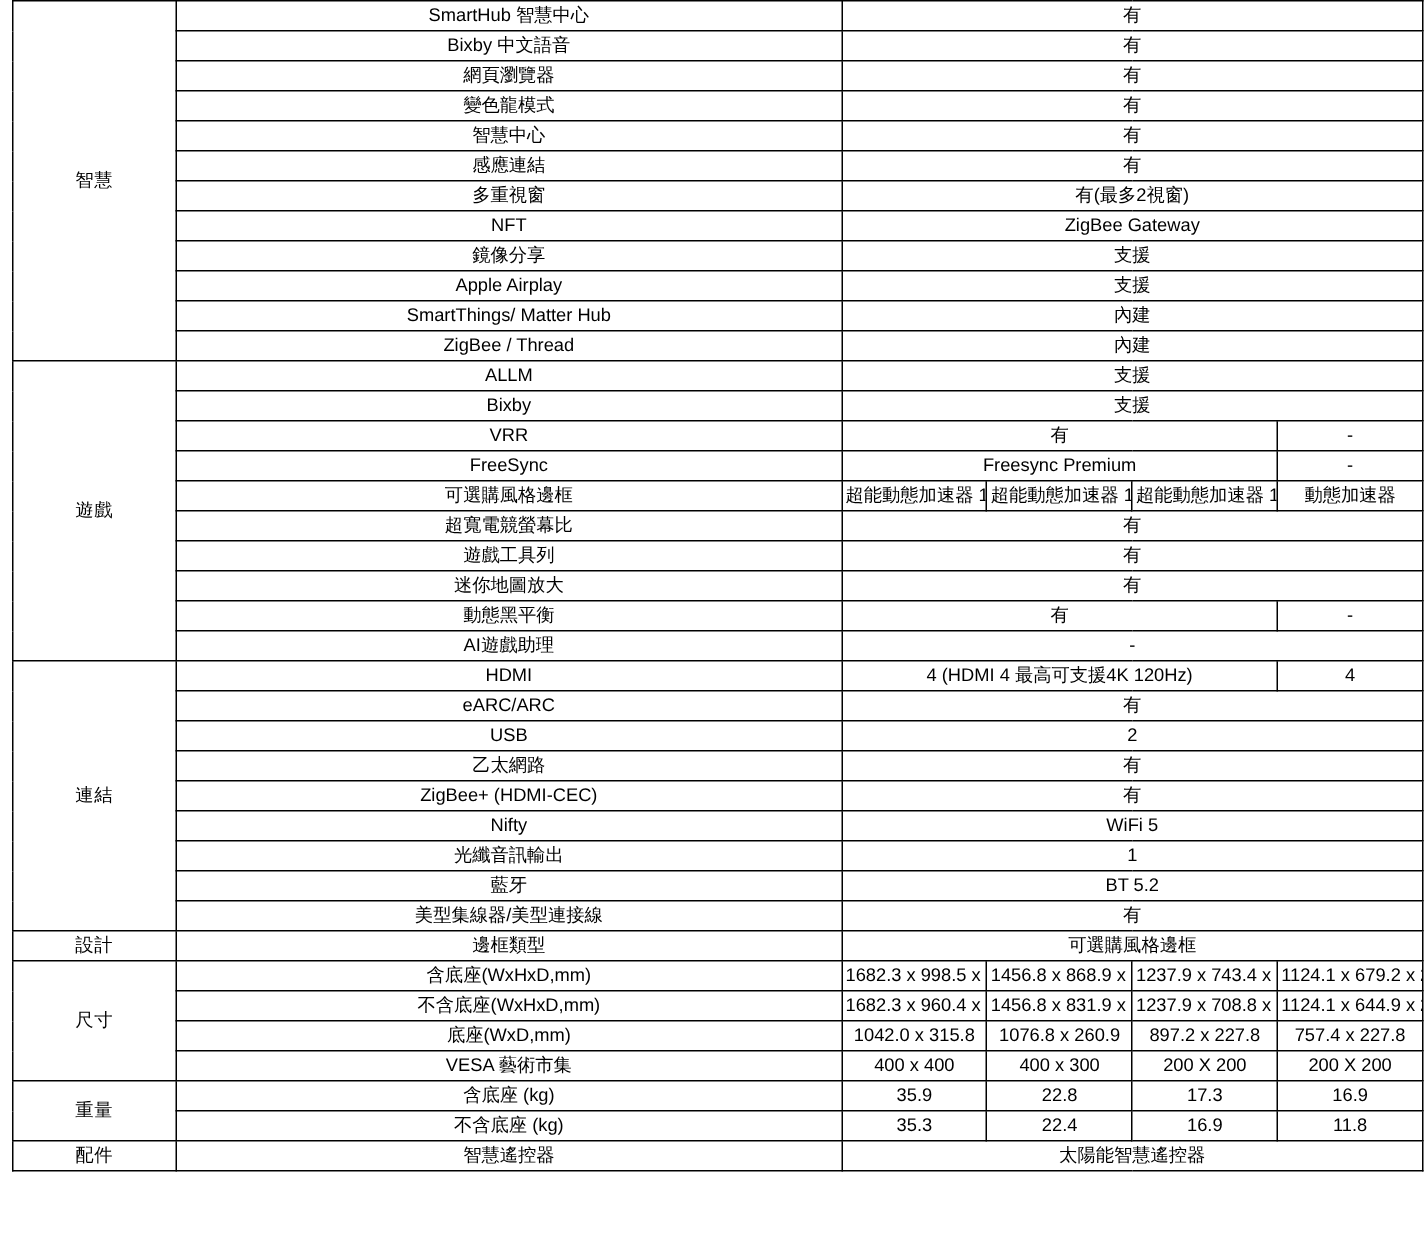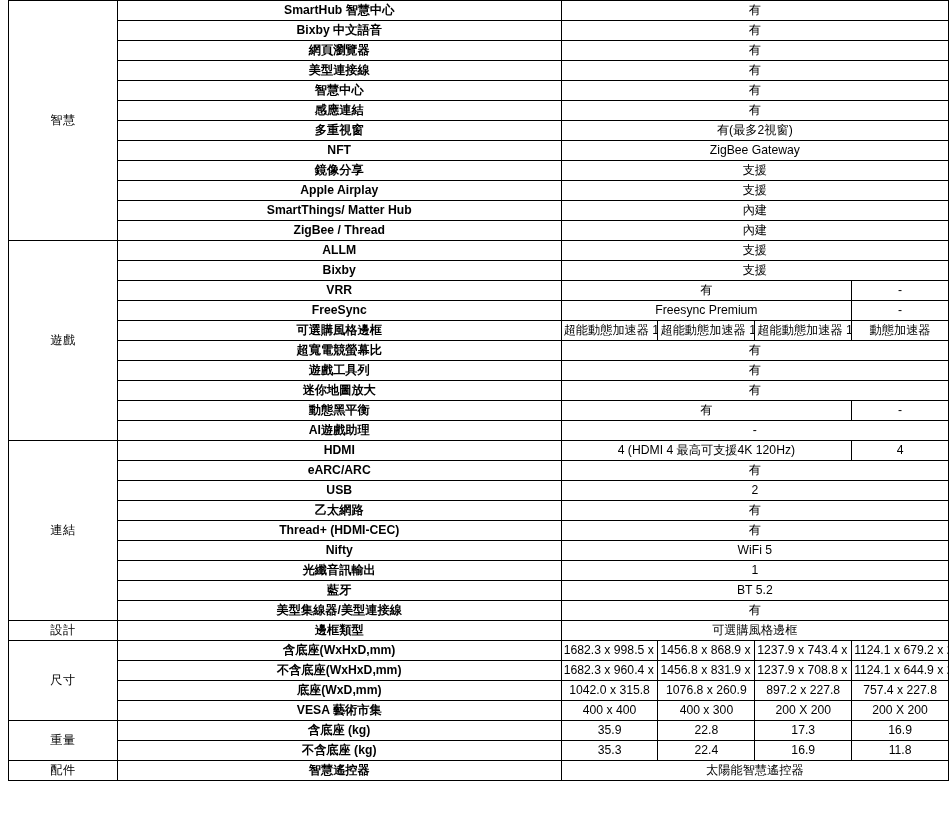--- a/index.html
+++ b/index.html
@@ -39,21 +39,20 @@
   }
   td.cat {
     width: 45px;
     font-size: 12.2px;
     letter-spacing: 0.5px;
     margin-top: 32px;
   }
   td.feat {
     width: 199px;
     font-size: 12.2px;
-    font-weight: bold;
   }
   td.val {
     width: 173px;
   }
   td.dim {
     font-size: 11.6px;
   }
 </style>
 </head>
 <body>
@@ -68,21 +67,21 @@
         </tr>
         <tr>
           <td class="feat">Bixby 中文語音</td>
           <td class="val" colspan="4">有</td>
         </tr>
         <tr>
           <td class="feat">網頁瀏覽器</td>
           <td class="val" colspan="4">有</td>
         </tr>
         <tr>
-          <td class="feat">美型連接線</td>
+          <td class="feat">變色龍模式</td>
           <td class="val" colspan="4">有</td>
         </tr>
         <tr>
           <td class="feat">智慧中心</td>
           <td class="val" colspan="4">有</td>
         </tr>
         <tr>
           <td class="feat">感應連結</td>
           <td class="val" colspan="4">有</td>
         </tr>
@@ -169,21 +168,21 @@
         </tr>
         <tr>
           <td class="feat">USB</td>
           <td class="val" colspan="4">2</td>
         </tr>
         <tr>
           <td class="feat">乙太網路</td>
           <td class="val" colspan="4">有</td>
         </tr>
         <tr>
-          <td class="feat">Thread+ (HDMI-CEC)</td>
+          <td class="feat">ZigBee+ (HDMI-CEC)</td>
           <td class="val" colspan="4">有</td>
         </tr>
         <tr>
           <td class="feat">Nifty</td>
           <td class="val" colspan="4">WiFi 5</td>
         </tr>
         <tr>
           <td class="feat">光纖音訊輸出</td>
           <td class="val" colspan="4">1</td>
         </tr>

